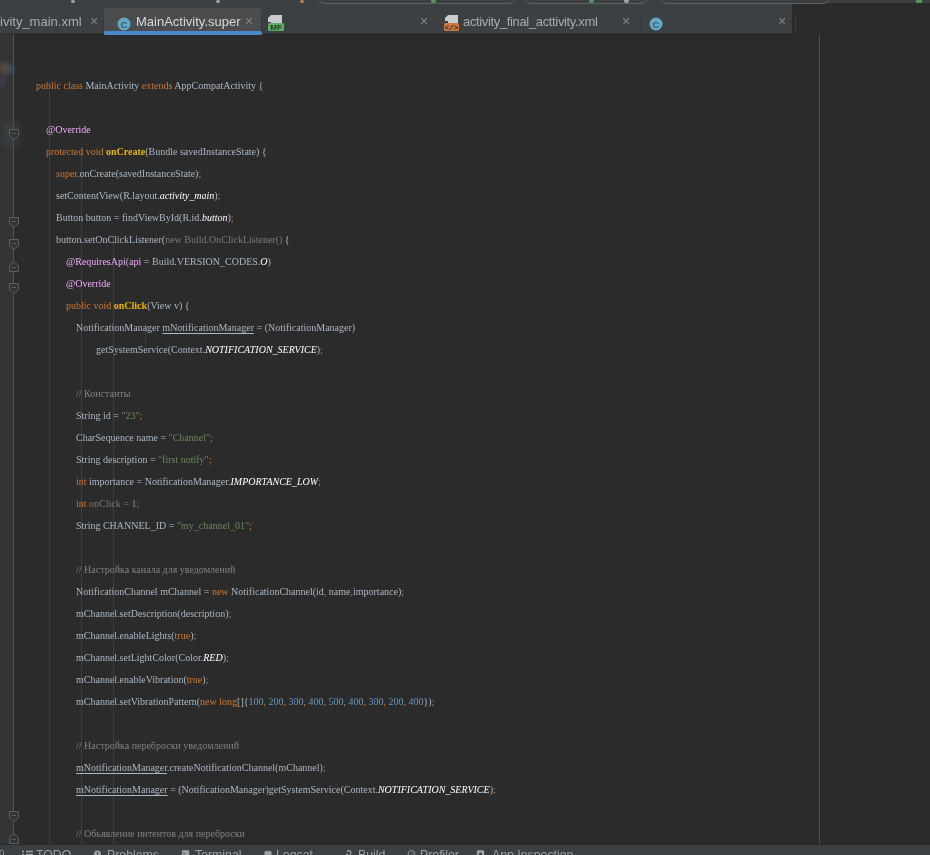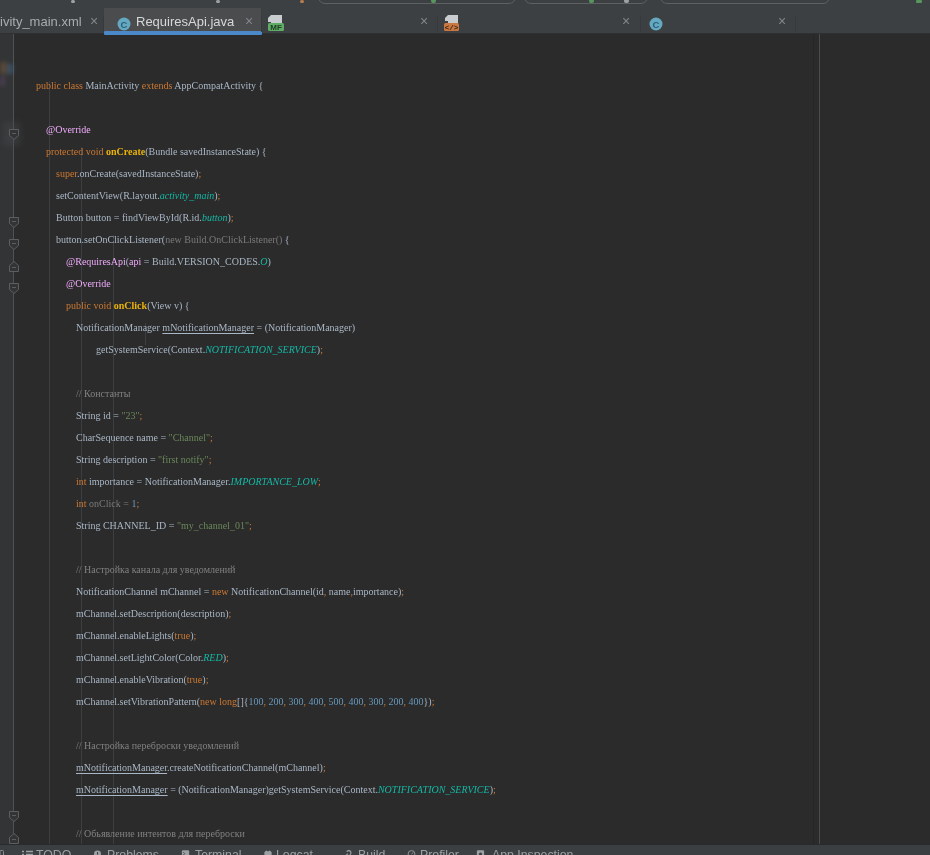--- a/index.html
+++ b/index.html
@@ -5,42 +5,42 @@
   html,body{margin:0;padding:0}
   body{width:930px;height:855px;background:#2b2b2b;overflow:hidden;position:relative;
        font-family:"Liberation Sans", sans-serif;}
   .abs{position:absolute}
 
   
   #topsliver{position:absolute;top:0;left:0;width:930px;height:3px;background:#3d4043;z-index:6}
   .tsrect{position:absolute;border:1px solid #5e6163;border-radius:7px;height:24px;top:-22px;background:#3d4043}
 
   
-  #tabbar{position:absolute;top:3px;left:0;width:930px;height:31px;background:#3d4042;z-index:5;border-bottom:1px solid #2e3032;box-sizing:border-box}
+  #tabbar{position:absolute;top:3px;left:0;width:792px;height:31px;background:#3d4042;z-index:5;border-bottom:1px solid #2e3032;box-sizing:border-box}
   .tabsep{position:absolute;top:12px;height:17px;width:1px;background:#373a3c}
   .tabtxt{position:absolute;top:0;height:34px;line-height:37px;font-size:13px;color:#a8abad;white-space:pre}
   .closex{position:absolute;top:0;height:34px;line-height:36px;font-size:14px;color:#83868a}
   #seltab{position:absolute;left:104px;top:5px;width:157px;height:23px;background:#4a4c4e}
   #selunderline{position:absolute;left:104px;top:28px;width:158px;height:3.6px;background:#4a88c7;border-radius:1px}
 
   
   #gutterstrip{position:absolute;left:0;top:34px;width:13px;height:811px;background:#323436}
   #foldline{position:absolute;left:13px;top:34px;width:1px;height:811px;background:#505355}
   .iguide{position:absolute;width:1px;background:#3c3f41}
   #margindark{position:absolute;left:813px;top:34px;width:1px;height:811px;background:#252627}
   #marginlight{position:absolute;left:819px;top:34px;width:1px;height:811px;background:#4a4d4f}
 
   #code{position:absolute;margin:16px;left:20px;top:59px;font-family:Liberation Serif, serif;
         font-size:10px;line-height:22px;color:#a9b7c6;white-space:pre;z-index:2}
   #code .k{color:#cc7832}
   #code .m{color:#eab308;font-weight:bold}
   #code .a{color:#f0abfc}
   #code .s{color:#6a8759}
   #code .n{color:#6897bb}
-  #code .c{color:#14b8a6;font-style:italic}
+  #code .c{color:#ffffff;font-style:italic}
   #code .cm{color:#808080}
   #code .g{color:#7a7a7a}
   #code .u{text-decoration:underline;text-underline-offset:2px;text-decoration-thickness:1px}
 
   .foldicon{position:absolute;left:8px;z-index:3}
 
   
   #statusbar{position:absolute;left:0;top:844px;width:930px;height:11px;background:#3c3f41;border-top:1px solid #282a2b;box-sizing:border-box;z-index:7}
   .sbtxt{position:absolute;top:848px;font-size:12.3px;color:#9da0a3;z-index:8;white-space:pre}
   .sbicon{position:absolute;top:850px;z-index:8}
@@ -70,37 +70,38 @@
   <div class="tabsep" style="left:640px"></div>
   <div class="tabsep" style="left:795px"></div>
 
   <div class="tabtxt" style="left:0px">ivity_main.xml</div>
   <div class="closex" style="left:90px">×</div>
 
   <svg class="abs" style="left:116px;top:13px" width="16" height="16" viewBox="0 0 16 16">
     <circle cx="8" cy="8" r="6.5" fill="#64a8c2"></circle>
     <text x="8" y="11.5" font-size="9.5" font-family="Liberation Sans" font-weight="bold" fill="#2d5e77" text-anchor="middle">C</text>
   </svg>
-  <div class="tabtxt" style="left:136px;color:#d6d8da">RequiresApi.java</div>
+  <div class="tabtxt" style="left:136px;color:#d6d8da">MainActivity.super</div>
   <div class="closex" style="left:245px">×</div>
 
   <svg class="abs" style="left:267px;top:10px" width="18" height="18" viewBox="0 0 18 18">
     <rect x="4" y="2" width="11" height="10" fill="#c8cccf"></rect>
     <path d="M4 2 L1 5 L1 9 L4 9 Z" fill="#c8cccf"></path>
     <rect x="1" y="10" width="16" height="8" rx="1.5" fill="#5fad65"></rect>
     <text x="9" y="16.5" font-size="8" font-family="Liberation Sans" font-weight="bold" fill="#1e3b20" text-anchor="middle">MF</text>
   </svg>
   <div class="closex" style="left:420px">×</div>
 
   <svg class="abs" style="left:443px;top:10px" width="17" height="18" viewBox="0 0 17 18">
     <rect x="5" y="2" width="10" height="9" fill="#c8cccf"></rect>
     <path d="M5 2 L2 5 L2 8 L5 8 Z" fill="#c8cccf"></path>
     <rect x="1" y="10" width="15" height="8" rx="1.5" fill="#cb7741"></rect>
     <text x="8.5" y="16.5" font-size="7.5" font-family="Liberation Mono" font-weight="bold" fill="#3a2413" text-anchor="middle">&lt;/&gt;</text>
   </svg>
+  <div class="tabtxt" style="left:463px;letter-spacing:-0.35px">activity_final_acttivity.xml</div>
   <div class="closex" style="left:622px">×</div>
 
   <svg class="abs" style="left:648px;top:13px" width="16" height="16" viewBox="0 0 16 16">
     <circle cx="8" cy="8" r="6.5" fill="#64a8c2"></circle>
     <text x="8" y="11.5" font-size="9.5" font-family="Liberation Sans" font-weight="bold" fill="#2d5e77" text-anchor="middle">C</text>
   </svg>
   <div class="closex" style="left:778px">×</div>
 </div>
 
 <div id="gutterstrip"></div>

